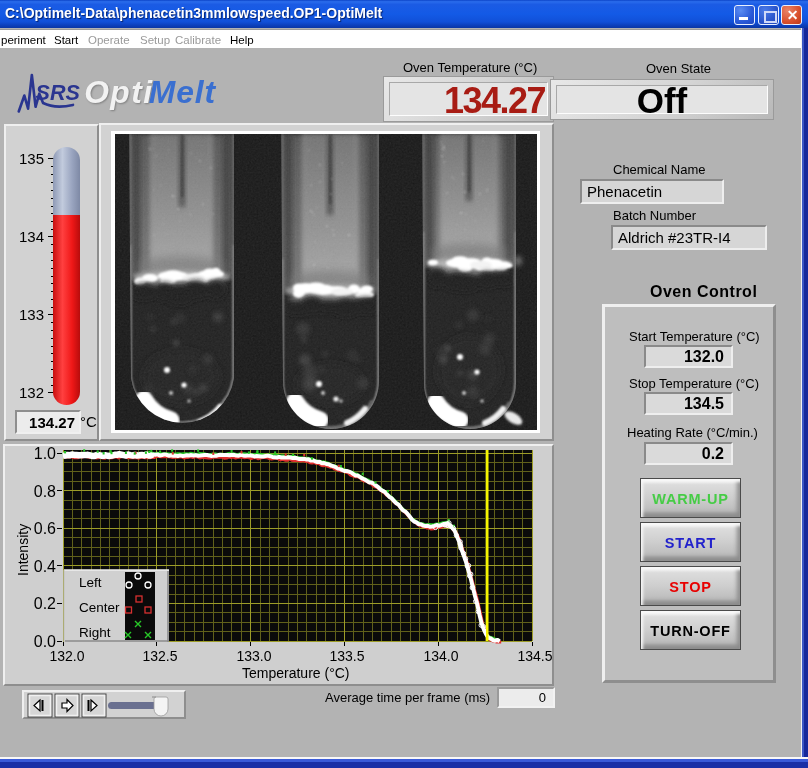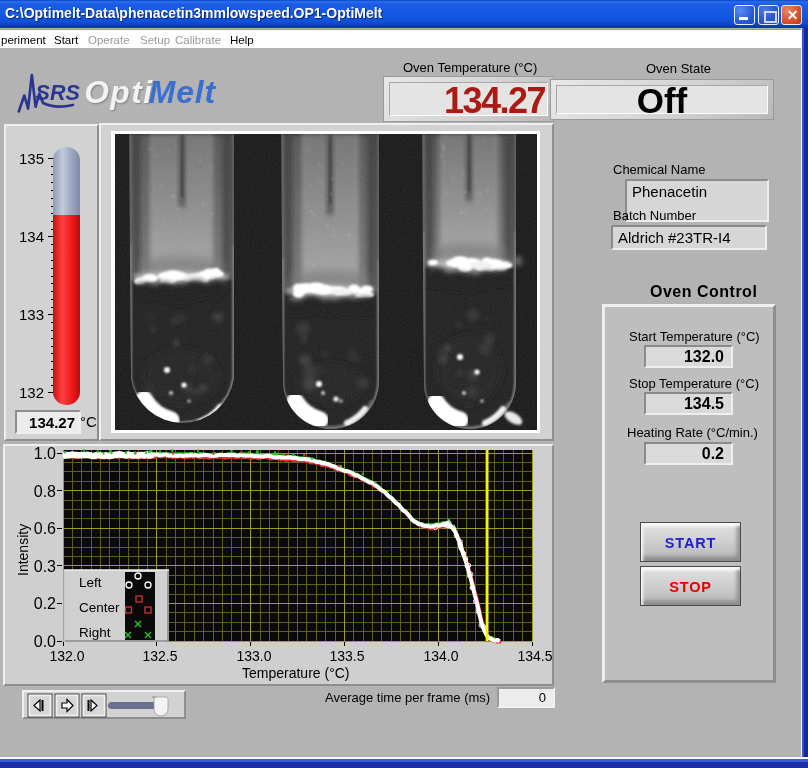--- a/index.html
+++ b/index.html
@@ -700,21 +700,21 @@
 </svg>
   <div class="xlab" style="left:37px;">132.0</div>
   <div class="xlab" style="left:130px;">132.5</div>
   <div class="xlab" style="left:224px;">133.0</div>
   <div class="xlab" style="left:317px;">133.5</div>
   <div class="xlab" style="left:411px;">134.0</div>
   <div class="xlab" style="left:505px;">134.5</div>
   <div class="ylab" style="left:21px; top:-1px;">1.0</div>
   <div class="ylab" style="left:21px; top:37px;">0.8</div>
   <div class="ylab" style="left:21px; top:74px;">0.6</div>
-  <div class="ylab" style="left:21px; top:112px;">0.3</div>
+  <div class="ylab" style="left:21px; top:112px;">0.4</div>
   <div class="ylab" style="left:21px; top:149px;">0.2</div>
   <div class="ylab" style="left:21px; top:187px;">0.0</div>
   <div class="abs" style="left:10px; top:130px; font-size:14px; transform:rotate(-90deg); transform-origin:left top;">Intensity</div>
   <div class="abs" style="left:237px; top:219px; font-size:14px;">Temperature (°C)</div>
 </div>
 
 <div class="panel" id="ctrlpanel">
   <svg width="160" height="25" viewBox="0 0 160 25" style="position:absolute;left:2px;top:1px;">
     <g>
       <rect x="2" y="1" width="24" height="23" fill="#d6d6d6" stroke="#444" stroke-width="1"></rect>
@@ -730,29 +730,31 @@
       <path d="M65,7 L71,12.5 L65,18 Z" fill="#fff" stroke="#000" stroke-width="1.2"></path>
     </g>
     <rect x="82" y="9" width="58" height="7" rx="3.5" fill="#6a7090"></rect>
     <path d="M126,4 h14 a2,2 0 0 1 2,2 v10 a7,7 0 0 1 -14,0 v-10 a2,2 0 0 1 2,-2 Z" fill="#f4f4f4" stroke="#999" stroke-width="0.8" transform="translate(0,0)"></path>
   </svg>
 </div>
 <div class="abs lbl" id="avg">Average time per frame (ms)</div>
 <div class="abs" id="avgbox">0</div>
 
 <div class="abs lbl" style="left:613px; top:162px;">Chemical Name</div>
-<div class="inbox" style="left:625px; top:179px; width:144px; height:43px;">Phenacetin</div>
+<div class="inbox" style="left:580px; top:179px; width:144px; height:25px;">Phenacetin</div>
 <div class="abs lbl" style="left:613px; top:208px;">Batch Number</div>
 <div class="inbox" style="left:611px; top:225px; width:156px; height:25px;">Aldrich #23TR-I4</div>
 <div class="abs lbl" style="left:650px; top:283px; font-weight:bold; font-size:16px; letter-spacing:0.5px;">Oven Control</div>
 <div class="abs" id="ovenctrl">
   <div class="lbl" style="left:24px; top:22px;">Start Temperature (°C)</div>
   <div class="numbox" style="left:39px; top:38px; width:89px; height:23px;">132.0</div>
   <div class="lbl" style="left:24px; top:69px;">Stop Temperature (°C)</div>
   <div class="numbox" style="left:39px; top:85px; width:89px; height:23px;">134.5</div>
   <div class="lbl" style="left:22px; top:118px;">Heating Rate (°C/min.)</div>
   <div class="numbox" style="left:39px; top:135px; width:89px; height:23px;">0.2</div>
+  <div class="btn3d" style="top:171px; color:#46cc46;">WARM-UP</div>
   <div class="btn3d" style="top:259px; color:#e80000;">STOP</div>
   <div class="btn3d" style="top:215px; color:#2222cc;">START</div>
+  <div class="btn3d" style="top:303px; color:#000;">TURN-OFF</div>
 </div>
 
 <div class="abs" id="borderR"></div>
 <div class="abs" id="borderB"></div>
 
 </body></html>

